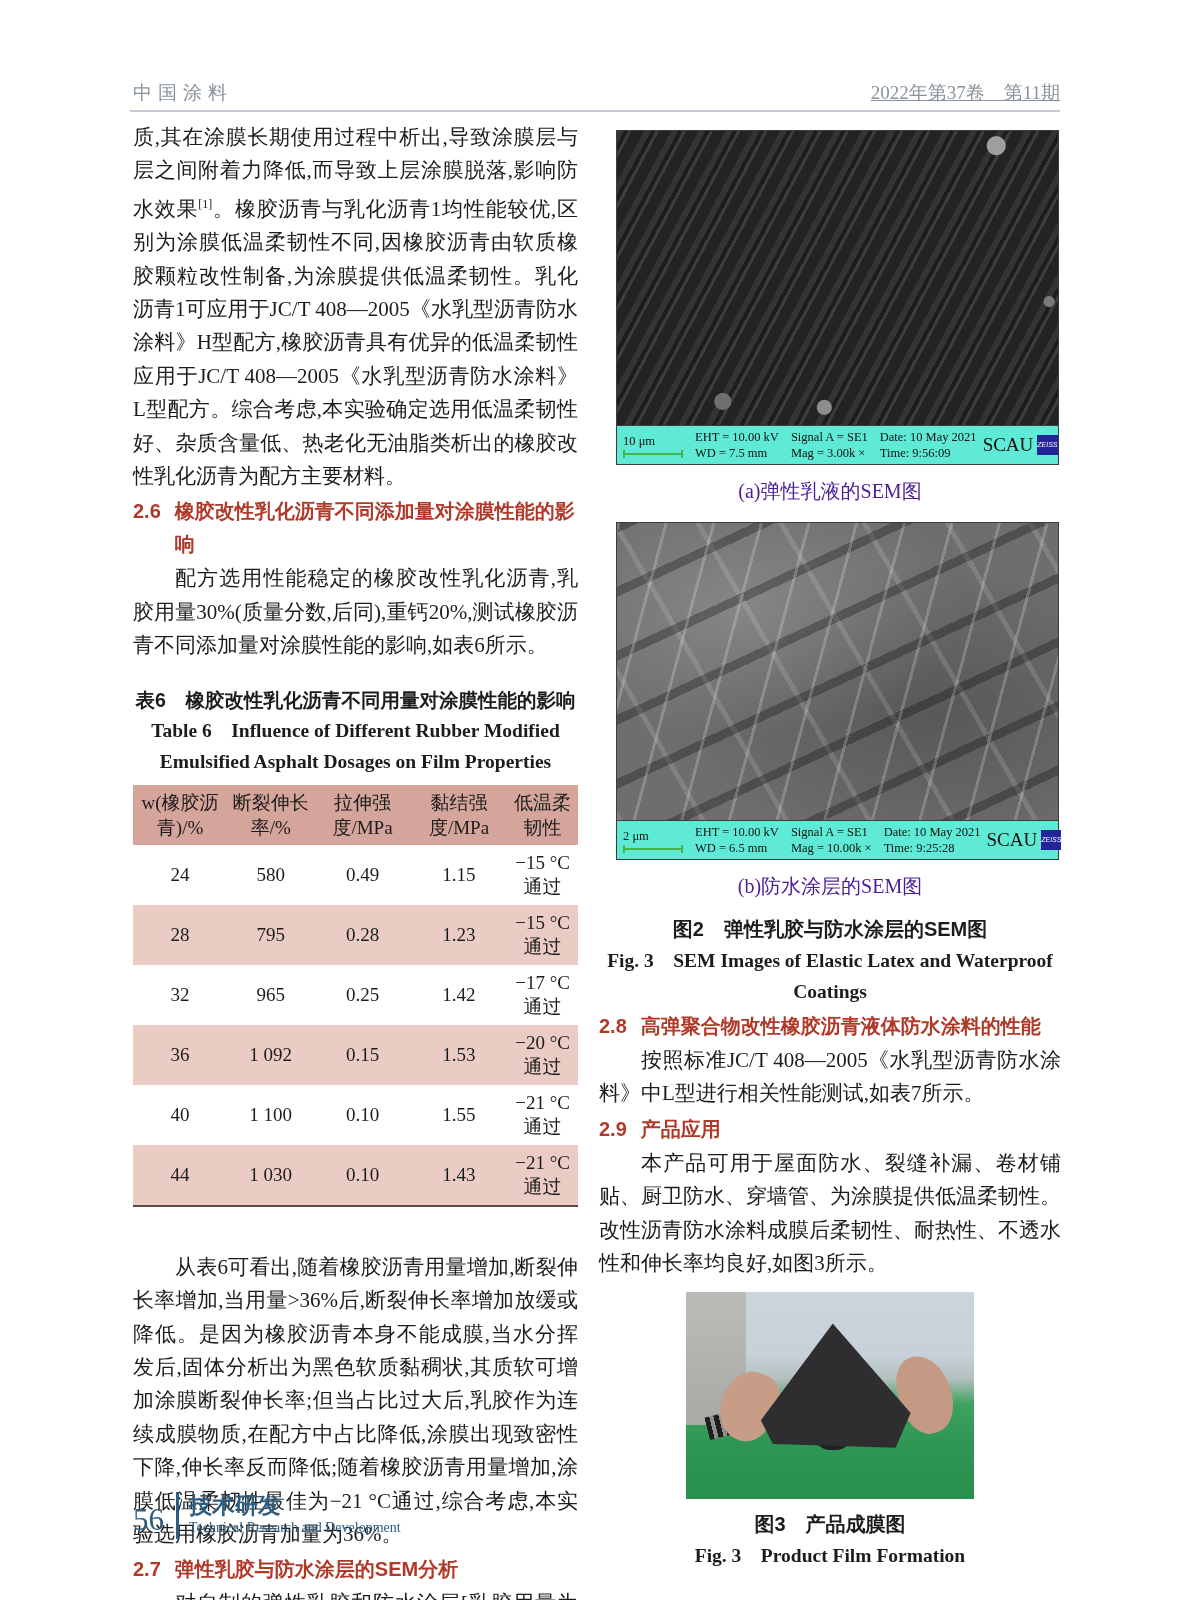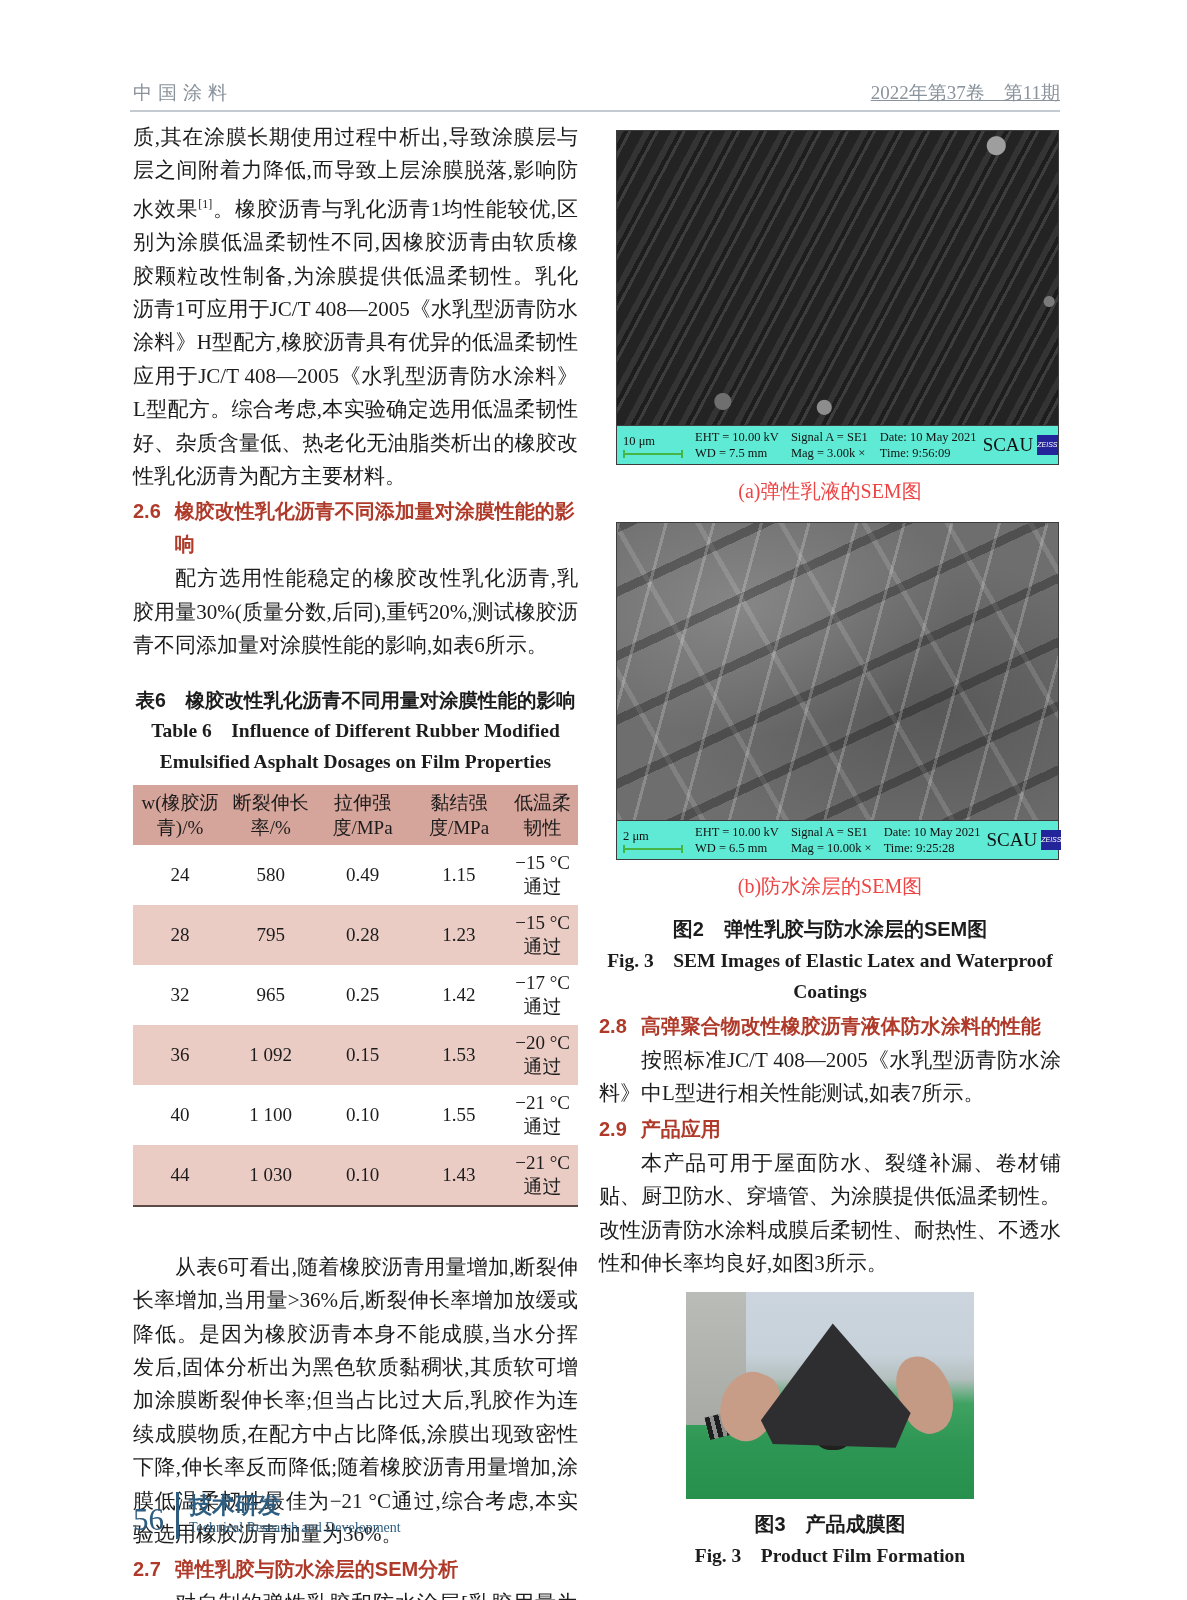--- a/index.html
+++ b/index.html
@@ -46,21 +46,21 @@
       radial-gradient(ellipse 260px 150px at 72% 64%, rgba(70,70,70,.55), rgba(70,70,70,0));}
   .sem-bar{display:flex;align-items:center;background:#5eead4;border-top:1px solid #3c3c3c;
            height:38px;font-size:12.5px;line-height:16px;color:#111;}
   .sem-bar .cell{padding:0 6px;white-space:nowrap;}
   .scalewrap{width:86px;padding-left:8px;}
   .scalebar{width:56px;height:8px;border-left:2px solid #45b545;border-right:2px solid #45b545;position:relative;margin-top:1px;}
   .scalebar i{position:absolute;left:0;right:0;top:3px;height:2px;background:#45b545;display:block;}
   .scau{font-size:19px;margin-left:auto;padding-right:4px;}
   .zeiss{width:30px;height:20px;background:#24249a;color:#fff;font-size:7px;font-style:italic;
          display:flex;align-items:center;justify-content:center;margin-right:4px;font-family:"Liberation Sans",sans-serif;}
-  .sub-cap{color:#ef4444;font-size:20px;text-align:center;margin-top:12px;line-height:28px;}
+  .sub-cap{color:#4c1d95;font-size:20px;text-align:center;margin-top:12px;line-height:28px;}
   .fig-cap-zh{font-family:"Liberation Sans","DejaVu Sans",sans-serif;font-weight:bold;font-size:20px;
               text-align:center;margin-top:14px;line-height:31px;}
   .fig-cap-en{font-weight:bold;font-size:19.5px;text-align:center;line-height:31px;}
   
   .photo{width:288px;height:207px;margin:12px auto 0;position:relative;overflow:hidden;
     background:linear-gradient(180deg,#ccd5dd 0%,#c7d1da 30%,#b4bfbe 42%,#3fa261 54%,#2f9755 72%,#27904d 100%);}
   .photo .wall{position:absolute;left:0;top:0;width:21%;height:64%;
     background:linear-gradient(180deg,#babcb8 0%,#a8aaa6 100%);}
   .photo .drain{position:absolute;left:7%;top:56%;width:27%;height:11%;transform:rotate(-14deg);
     background:repeating-linear-gradient(90deg,#1e1e1e 0 5px,#8f8f8f 5px 9px);}

